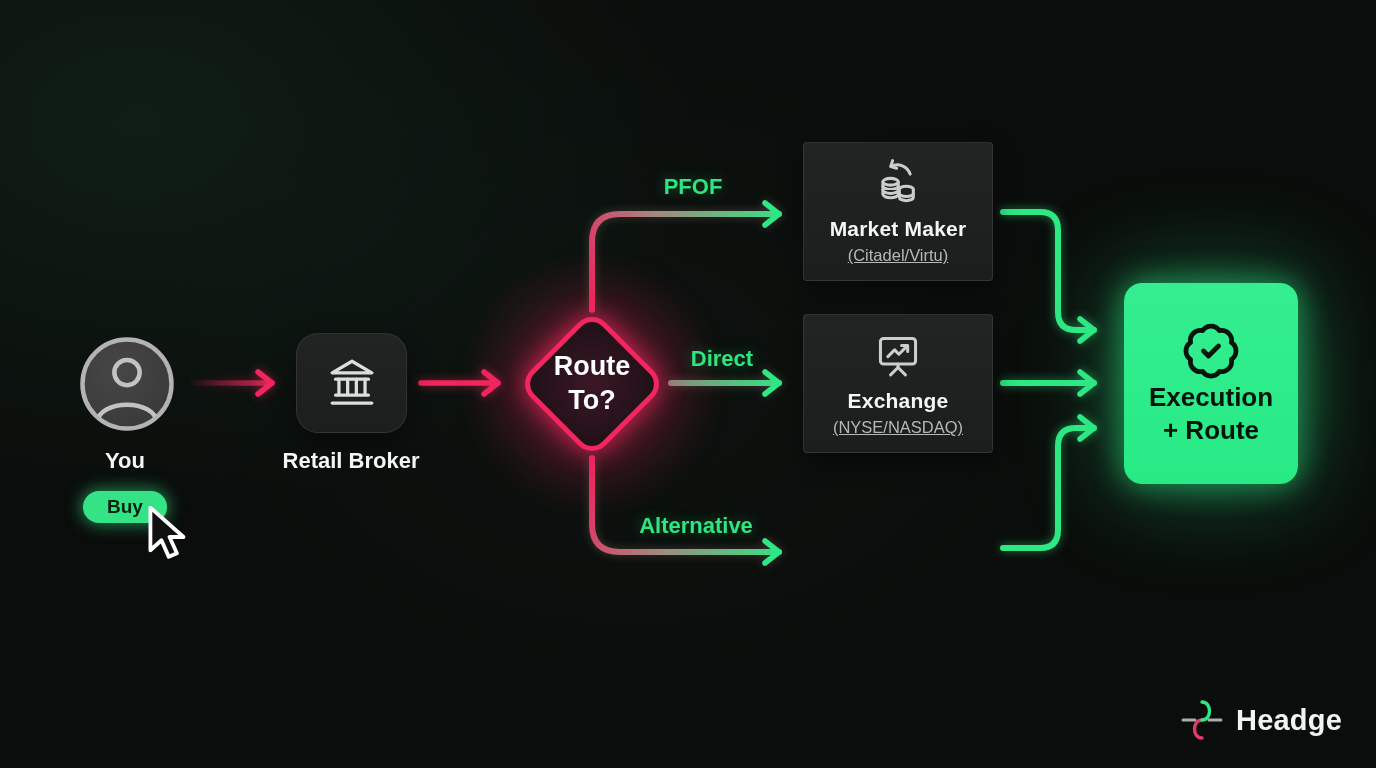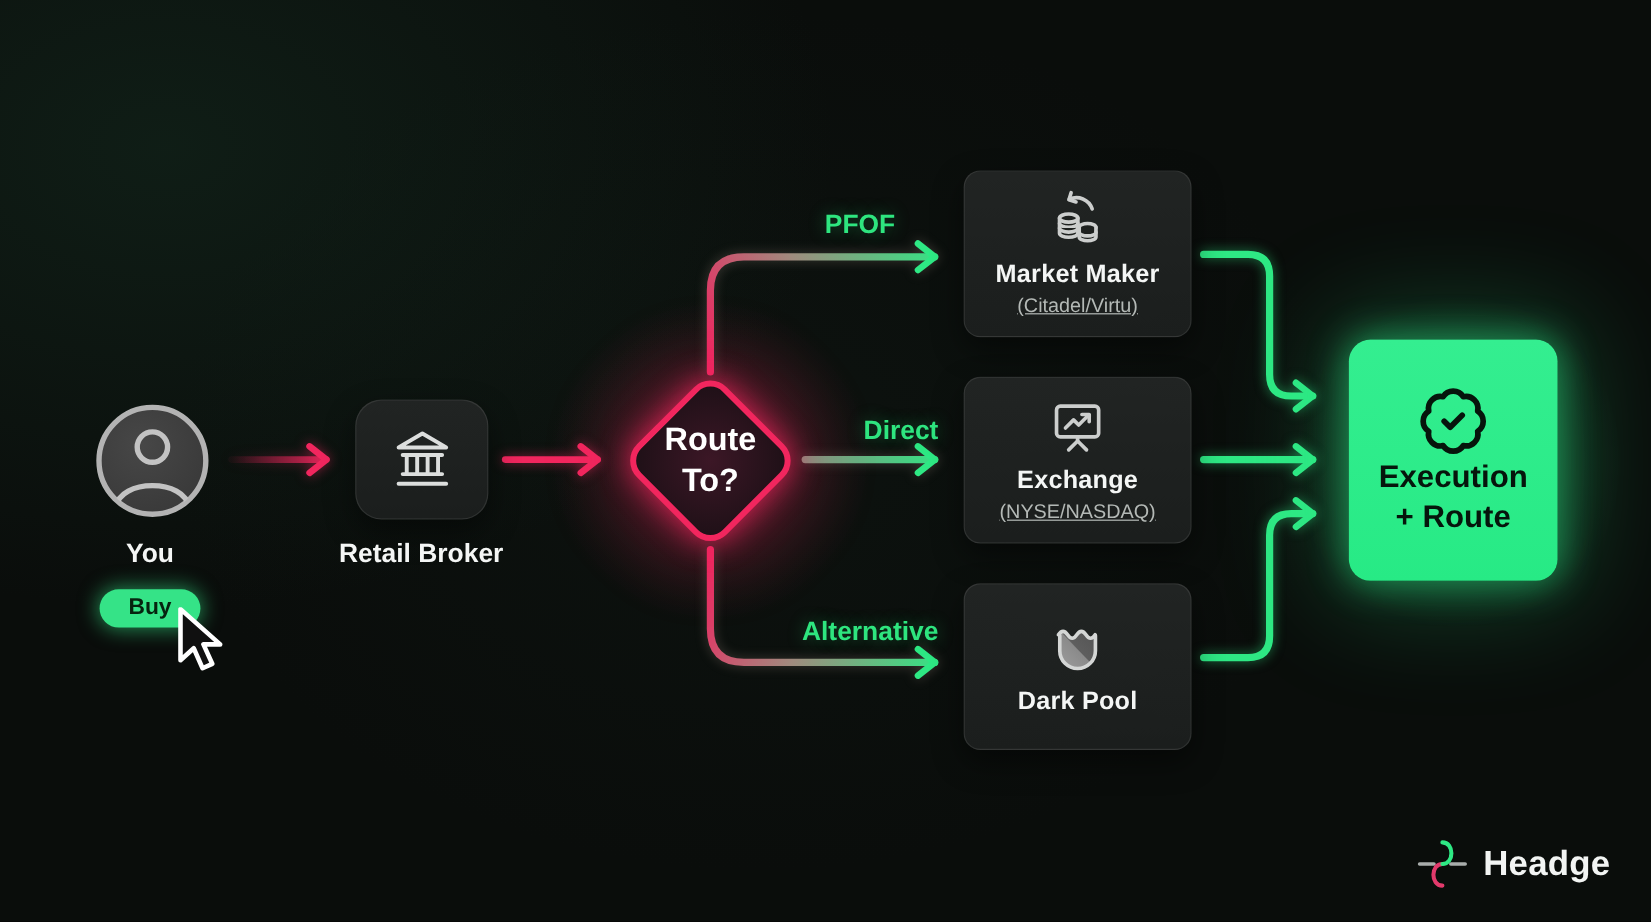--- a/index.html
+++ b/index.html
@@ -20,39 +20,39 @@
 
   svg.connectors{position:absolute;left:0;top:0;}
   .edge-pink{filter:drop-shadow(0 0 5px rgba(241,38,94,.55));}
   .edge-grad{filter:drop-shadow(0 0 5px rgba(160,140,130,.35));}
   .edge-green{filter:drop-shadow(0 0 5px rgba(46,232,132,.5));}
 
   .node{position:absolute;box-sizing:border-box;}
   .card{
     background:linear-gradient(180deg,#212423,#1b1e1d);
     border:1px solid rgba(255,255,255,.09);
-    border-radius:14px;
+    border-radius:4px;
     box-shadow:0 10px 26px rgba(0,0,0,.45);
     display:flex;flex-direction:column;align-items:center;justify-content:center;
     gap:5px;
   }
   .card-title{color:#f4f6f5;font-size:21px;font-weight:700;letter-spacing:.2px;line-height:1.2;}
   .card-sub{color:#b4b9b6;font-size:16.5px;font-weight:400;line-height:1.2;text-decoration:underline;}
   .node-label{position:absolute;color:#f4f6f5;font-size:22px;font-weight:700;text-align:center;}
 
   .avatar-wrap{left:78px;top:335px;width:98px;height:98px;}
   .broker-card{left:296px;top:333px;width:111px;height:100px;border-radius:22px;}
 
   .diamond-wrap{left:502px;top:294px;width:180px;height:180px;
     filter:drop-shadow(0 0 12px rgba(241,38,94,.8)) drop-shadow(0 0 34px rgba(241,38,94,.45));}
   .diamond-label{left:507px;top:299px;width:170px;height:170px;
     display:flex;flex-direction:column;align-items:center;justify-content:center;
     color:#fff;font-size:27px;font-weight:700;line-height:1.25;text-align:center;}
 
-  .branch-label{position:absolute;color:#2ee57f;font-size:22px;font-weight:700;text-align:right;
+  .branch-label{position:absolute;color:#2ee57f;font-size:22px;font-weight:700;text-align:center;
     text-shadow:0 0 14px rgba(46,229,127,.35);}
 
   .exec-box{left:1124px;top:283px;width:174px;height:201px;border-radius:18px;
     background:linear-gradient(180deg,#34ee90,#27ea85);
     box-shadow:0 0 30px 4px rgba(45,235,135,.48), 0 0 90px 22px rgba(45,235,135,.22);
     display:flex;flex-direction:column;align-items:center;justify-content:center;gap:0;}
   .exec-text{color:#06150c;font-size:26px;font-weight:800;line-height:1.25;text-align:center;}
 
   .buy-pill{left:83px;top:491px;width:84px;height:32px;border-radius:16px;
     background:#35e387;border:none;cursor:pointer;
@@ -198,36 +198,20 @@
       <rect x="4.2" y="4.2" width="15.6" height="11.4" rx="1.4"></rect>
       <path d="M7.5 12.3 L10.5 9.3 L12.4 11.2 L16.1 7.5"></path>
       <path d="M13.6 7.3 H16.3 V10"></path>
       <path d="M12 15.6 V17.1"></path>
       <path d="M12 17.1 L8.7 20.4 M12 17.1 L15.3 20.4"></path>
     </svg>
     <div class="card-title">Exchange</div>
     <div class="card-sub">(NYSE/NASDAQ)</div>
   </div>
 
-  <div class="node card" style="left:803px;top:486px;width:190px;height:139px;">
-    <svg width="54" height="54" viewBox="0 0 24 24" fill="none" stroke="#d4d6d5" stroke-width="1.35" stroke-linecap="round" stroke-linejoin="round">
-      <defs>
-        <linearGradient id="poolG" x1="0" y1="1" x2="1" y2="0">
-          <stop offset="0" stop-color="#9d9d9d"></stop>
-            <stop offset="0.5" stop-color="#8a8a8a"></stop>
-          <stop offset="0.52" stop-color="#5e5e5e"></stop>
-            <stop offset="1" stop-color="#545454"></stop>
-        </linearGradient>
-      </defs>
-      <path d="M5.4 7.1 C6.5 5.5 7.6 5.5 8.7 7.1 C9.8 8.7 10.9 8.7 12 7.1 C13.1 5.5 14.2 5.5 15.3 7.1 C16.4 8.7 17.5 8.7 18.6 7.1 V13 A6.6 6.6 0 0 1 5.4 13 Z" fill="url(#poolG)" stroke="none"></path>
-      <path d="M5.4 7.4 V13 A6.6 6.6 0 0 0 18.6 13 V7.4"></path>
-      <path d="M4.9 7.1 C6 5.4 7.2 5.4 8.3 7.1 C9.4 8.8 10.6 8.8 11.7 7.1 C12.8 5.4 14 5.4 15.1 7.1 C16.2 8.8 17.4 8.8 18.5 7.1"></path>
-    </svg>
-    <div class="card-title">Dark Pool</div>
-  </div>
 
   <div class="node exec-box">
     <svg width="60" height="60" viewBox="0 0 24 24" fill="none" stroke="#06150c" stroke-width="1.9" stroke-linecap="round" stroke-linejoin="round">
       <path d="M3.85 8.62a4 4 0 0 1 4.78-4.77 4 4 0 0 1 6.74 0 4 4 0 0 1 4.78 4.78 4 4 0 0 1 0 6.74 4 4 0 0 1-4.77 4.78 4 4 0 0 1-6.75 0 4 4 0 0 1-4.78-4.77 4 4 0 0 1 0-6.76Z"></path>
       <path d="m9 12 2 2 4-4"></path>
     </svg>
     <div class="exec-text">
       <div>Execution</div>
       <div>+ Route</div>
     </div>

